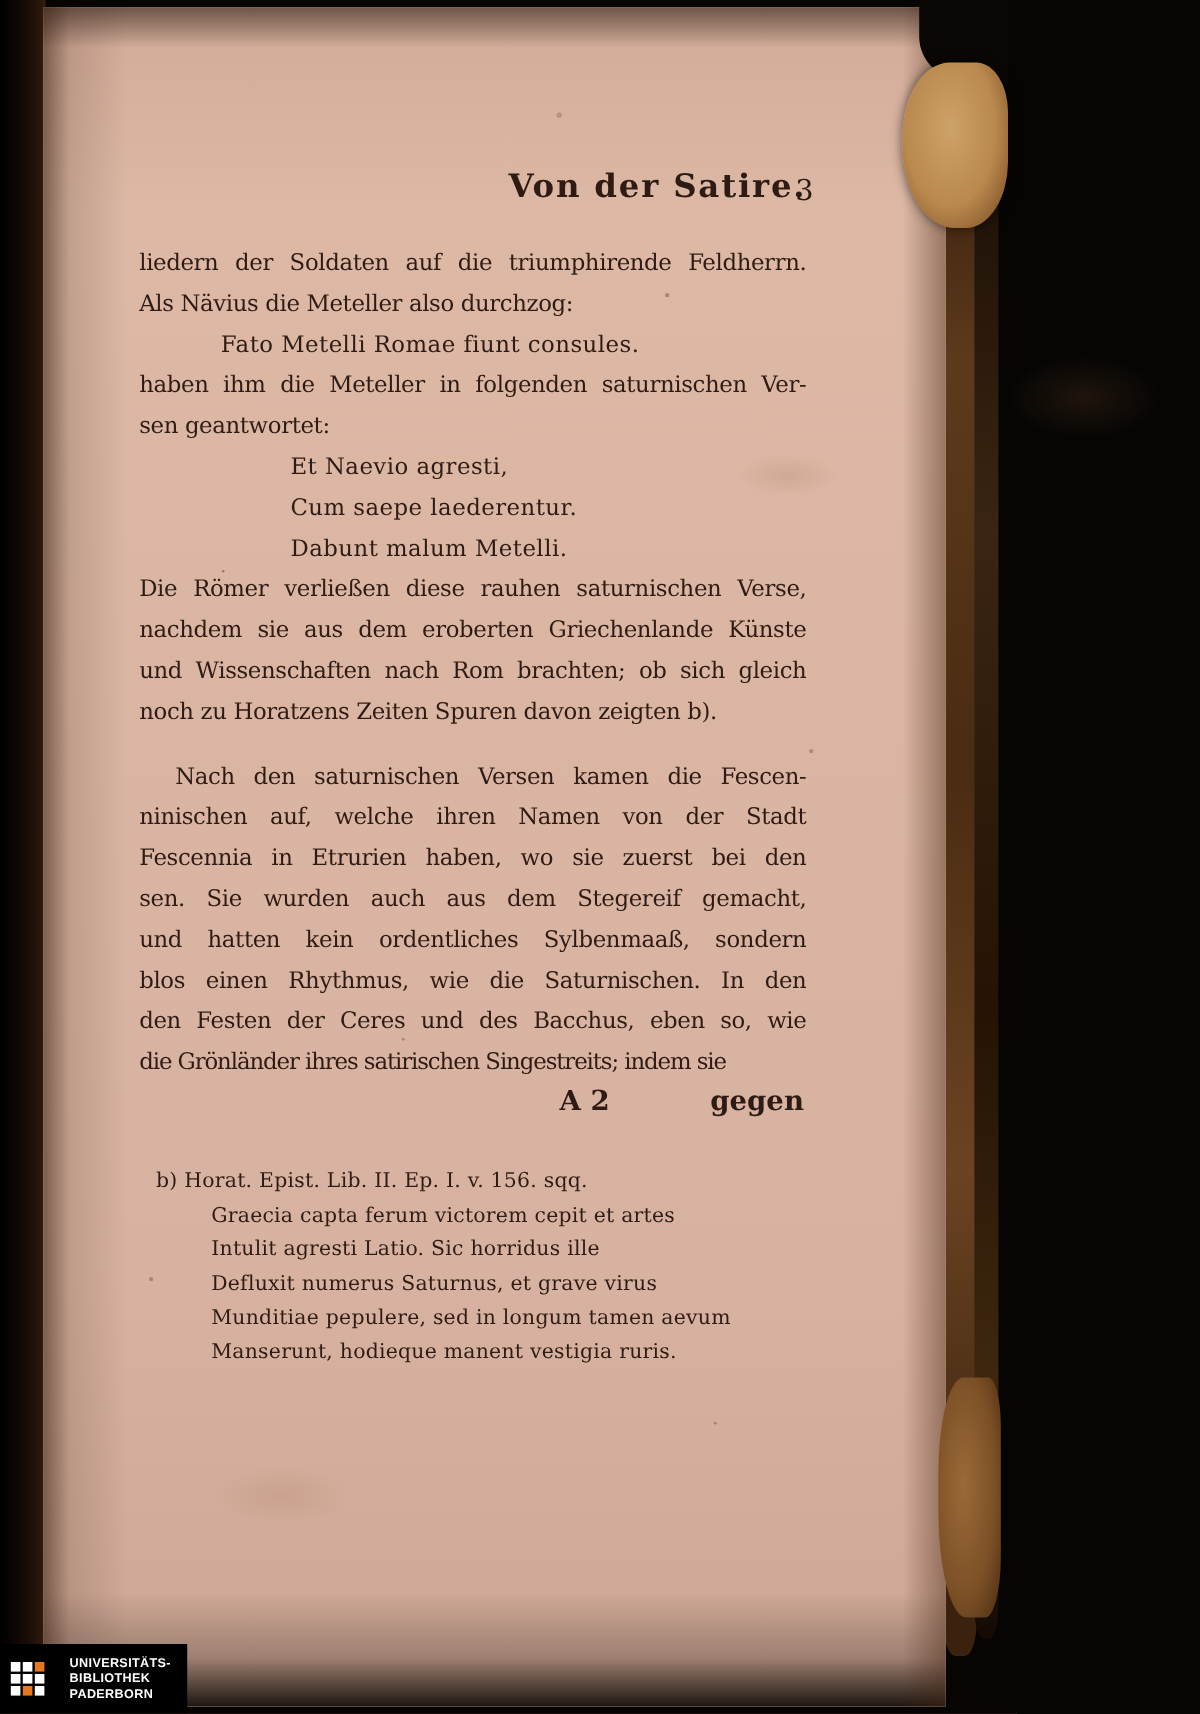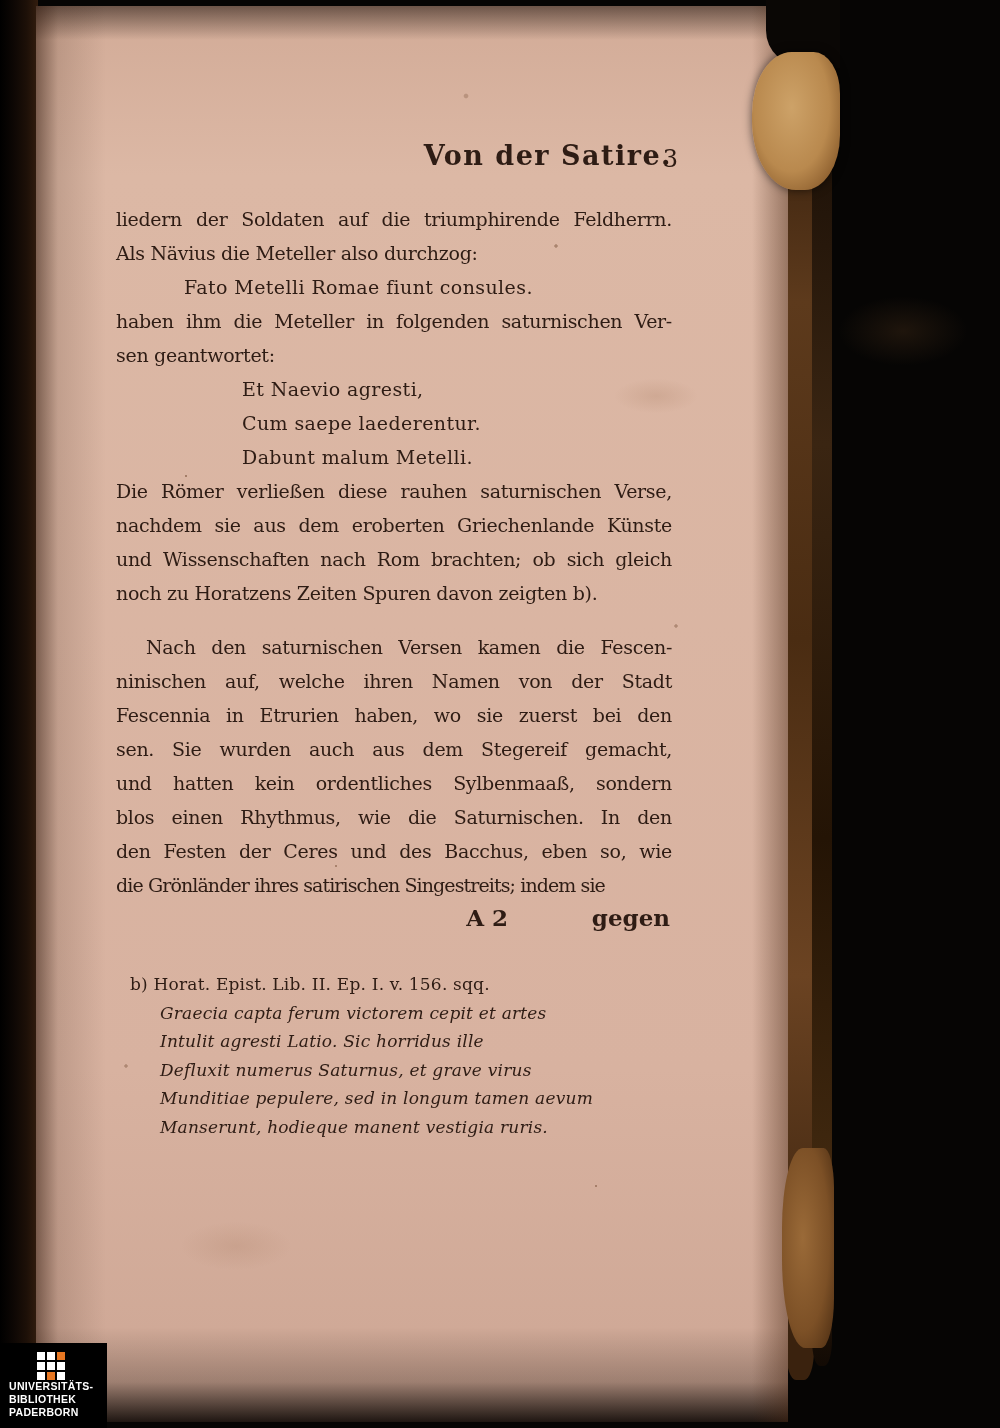--- a/index.html
+++ b/index.html
@@ -76,25 +76,25 @@
   .ln.lat { font-weight:400; letter-spacing:0.4px; }
   .ln.ind1 { margin-left:68px; }
   .ln.ind2 { margin-left:126px; }
   .ln.pind { text-indent:30px; }
   .ln.gap { margin-top:20px; }
   .sigline { position:relative; height:36px; margin-top:2px; font-weight:700; font-size:23px; }
   .sig { position:absolute; left:63%; }
   .catch { position:absolute; right:2px; }
   .footnote { margin-top:30px; padding-left:14px; }
   .footnote .ln { font-weight:400; font-size:17px; line-height:28.5px; letter-spacing:0.2px; }
-  .footnote .ln.fn { margin-left:30px;font-style:italic; }
+  .footnote .ln.fn { margin-left:46px; }
   
   .watermark {
     position:absolute; left:0; bottom:0; z-index:6; background:#000;
-    display:flex; align-items:center; gap:0; padding:9px 14px 9px 9px; min-height:58px;flex-direction:column;
+    display:flex; align-items:center; gap:21px; padding:9px 14px 9px 9px; min-height:58px;
   }
   .logo-grid { display:grid; grid-template-columns:repeat(3,8px); grid-auto-rows:8px; gap:2px; }
   .logo-grid .px { width:8px; height:8px; }
   .logo-text {
     font-family:"Liberation Sans",sans-serif; font-size:10.5px; font-weight:700;
     color:#fff; line-height:13px; letter-spacing:0.3px;
   }
 </style>
 </head>
 <body>

